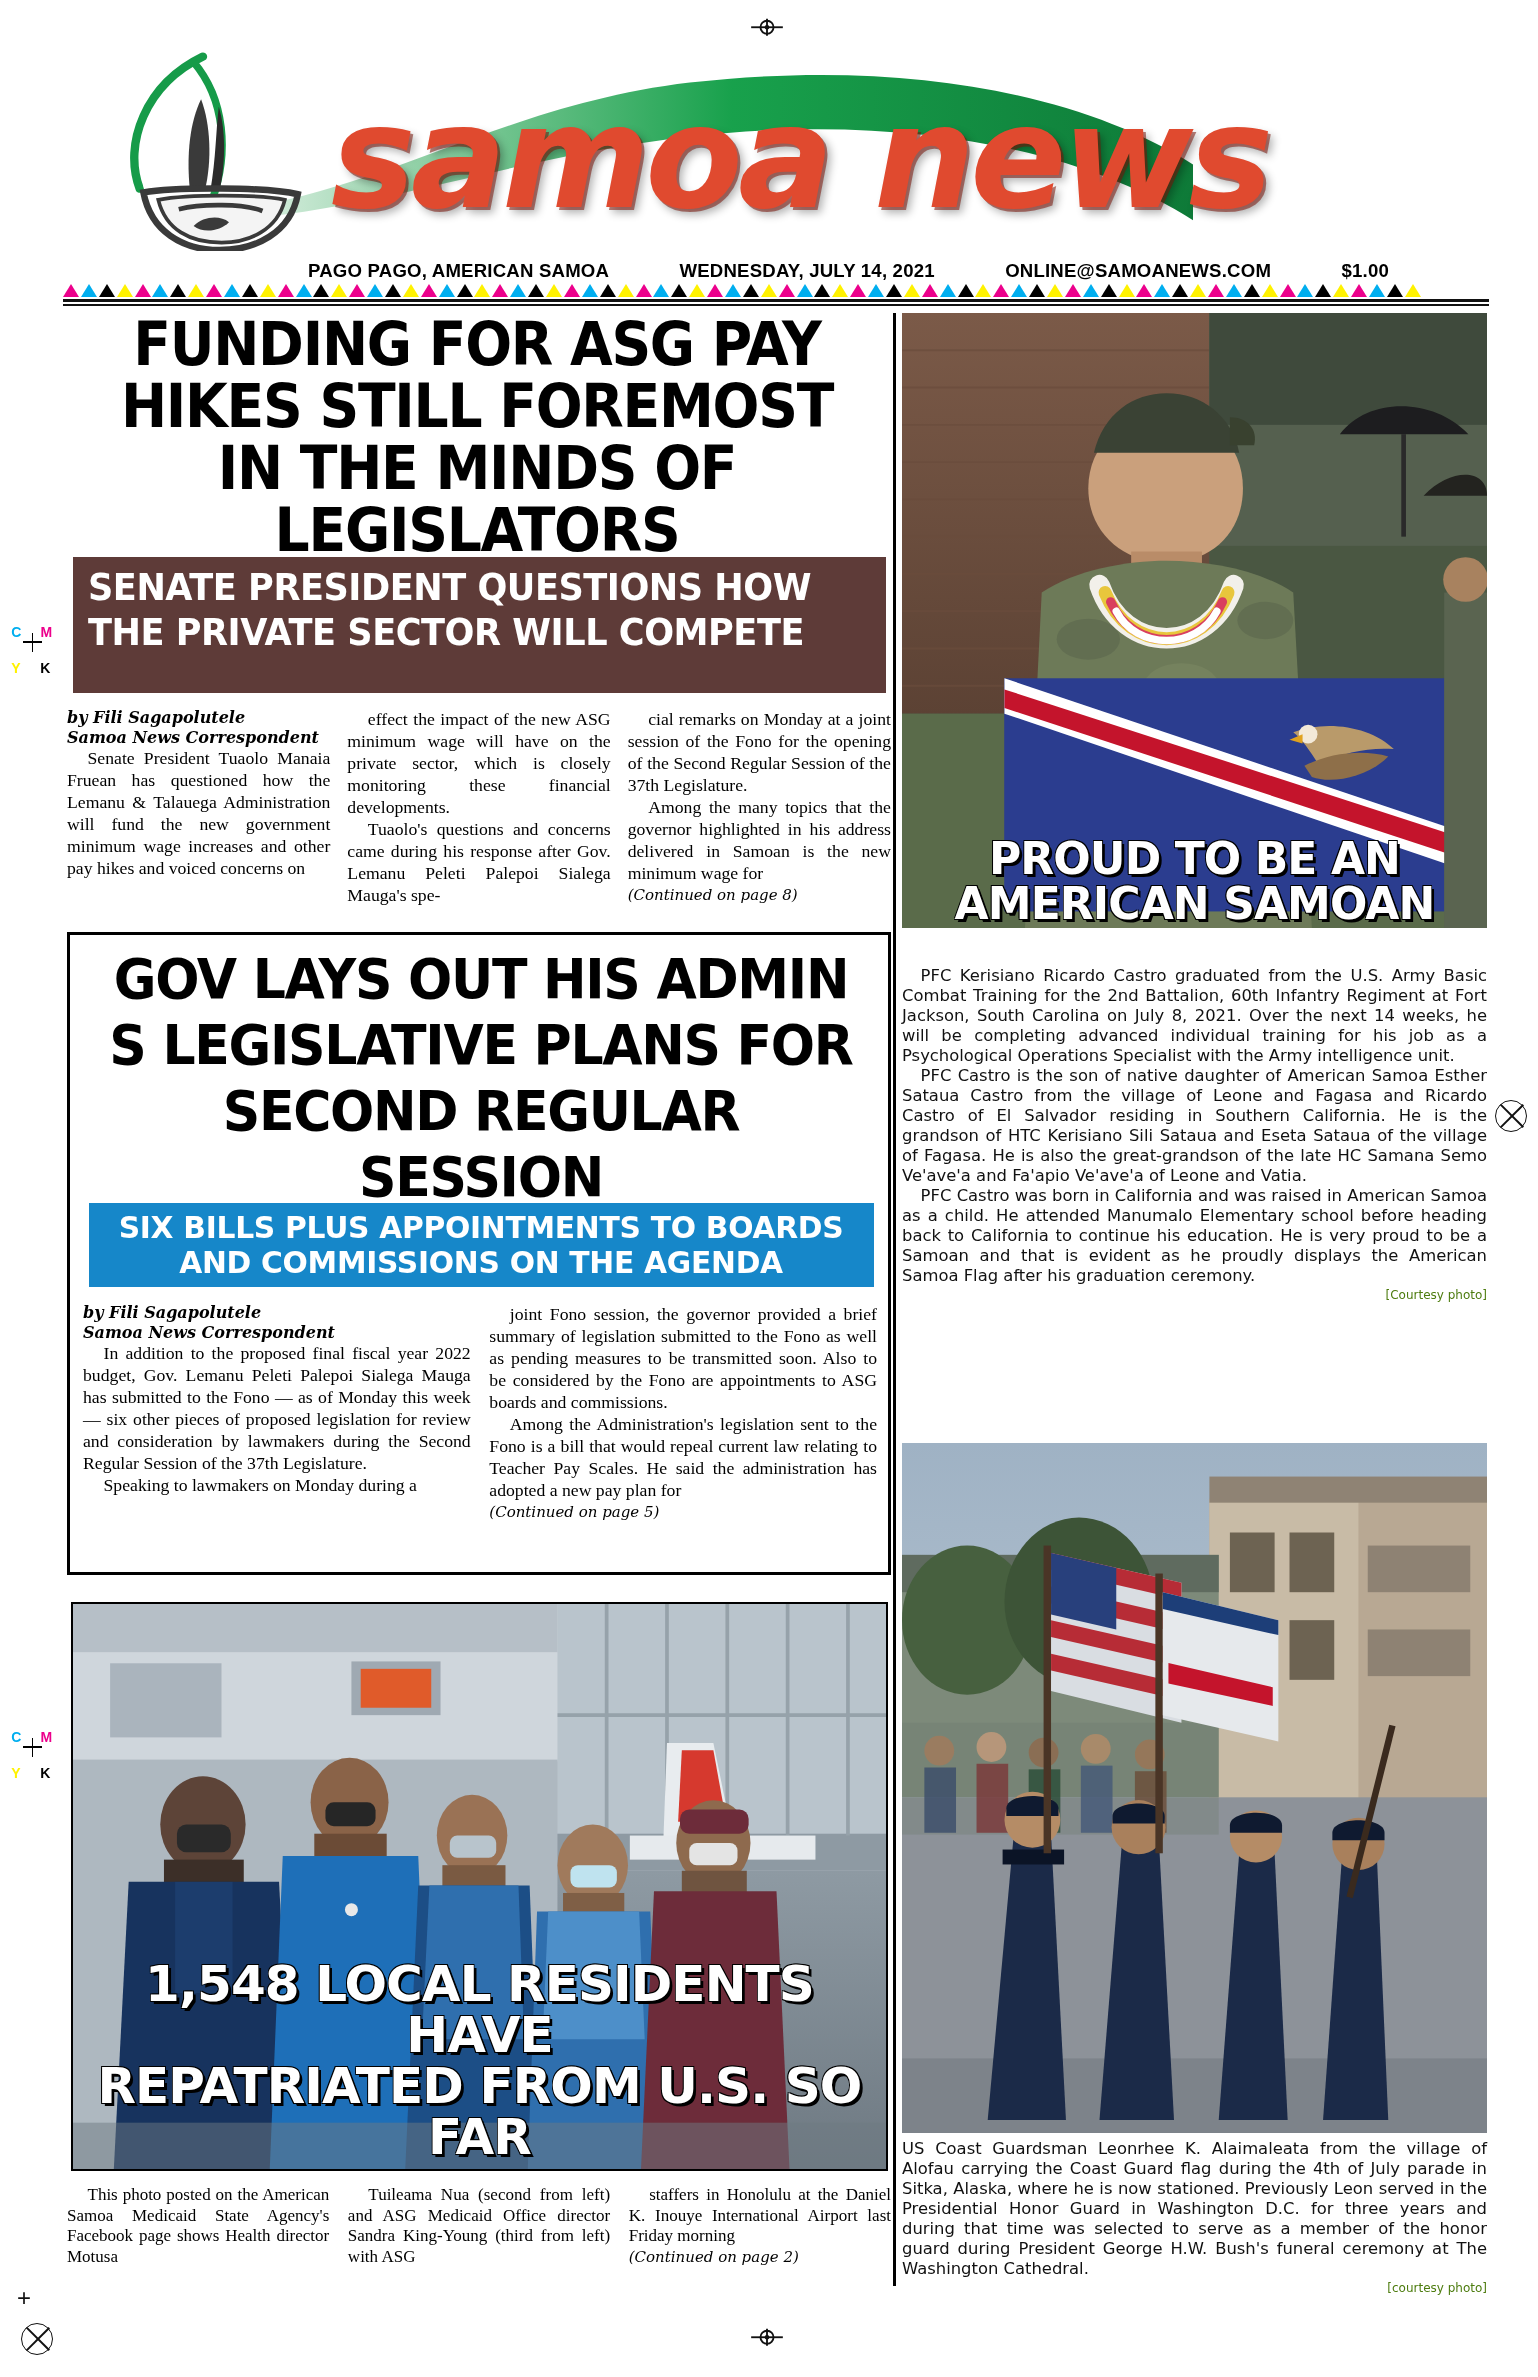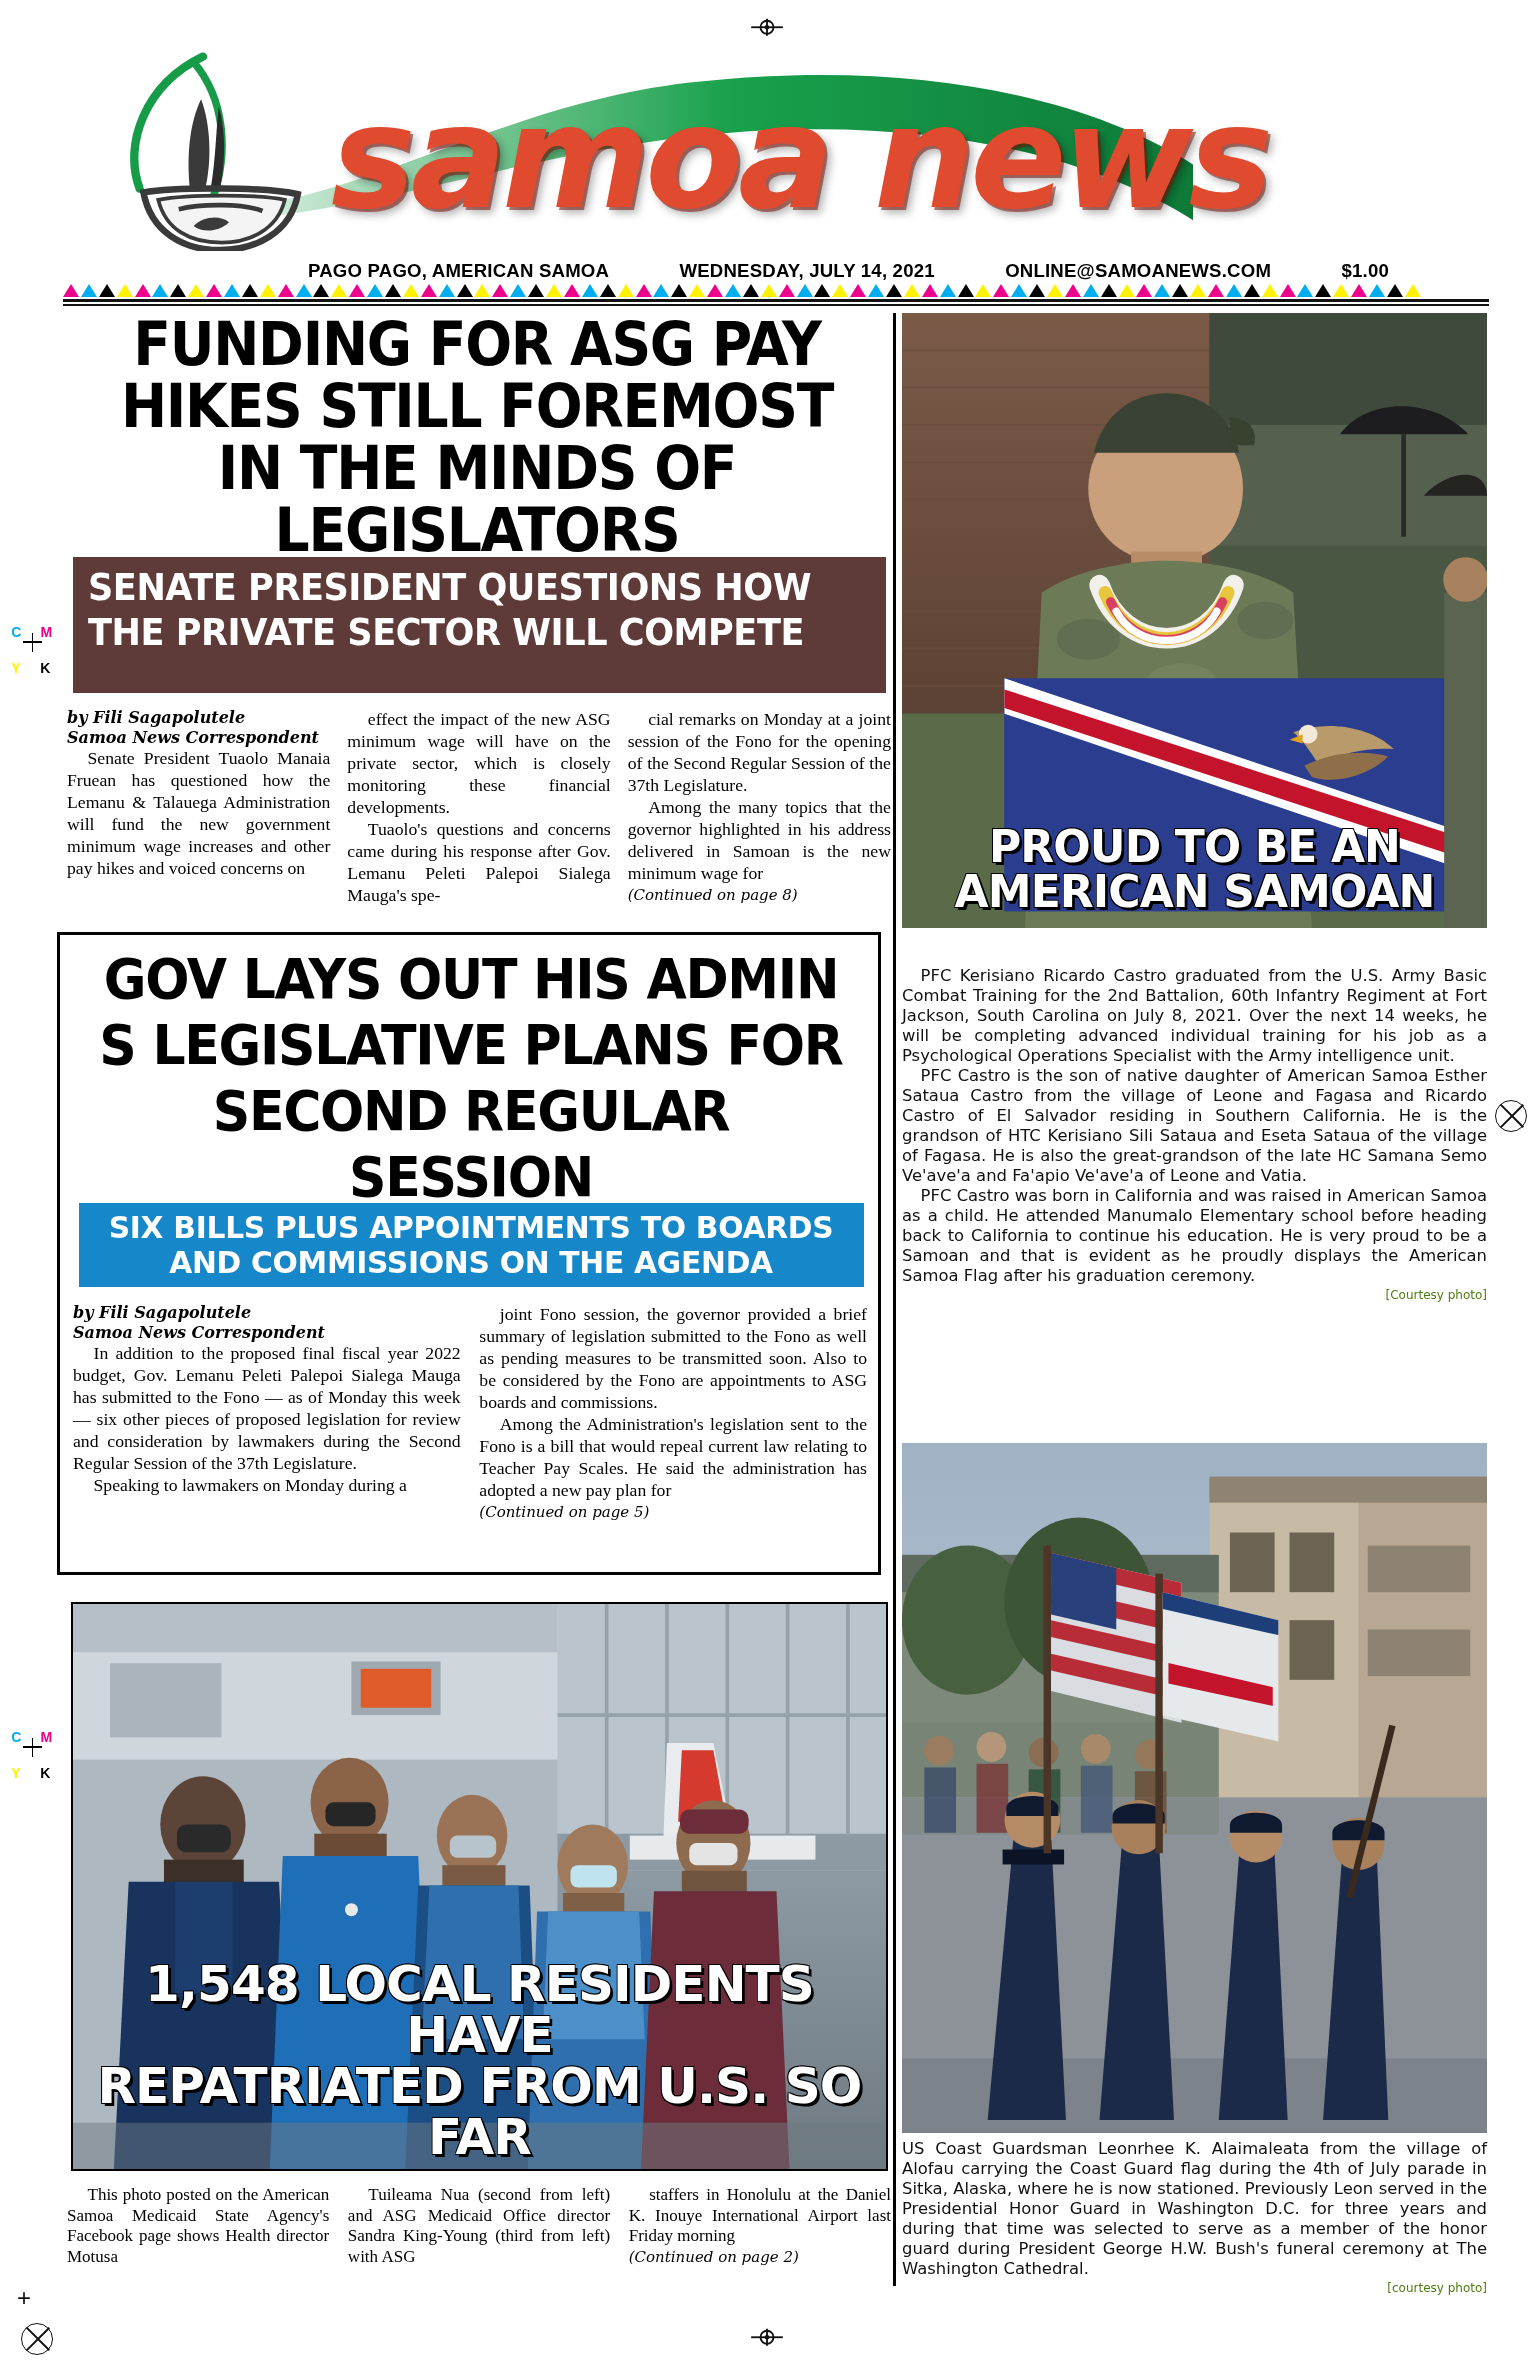--- a/index.html
+++ b/index.html
@@ -58,21 +58,21 @@
      color:#fff; letter-spacing:-0.5px; transform:scaleX(.95); transform-origin:left top; }
 
   .article1 { position:absolute; left:67px; top:708px; width:824px; height:214px;
      column-count:3; column-gap:17px; }
   .byline { font-family:"DejaVu Serif", serif; font-weight:700; font-style:italic; font-size:16px; line-height:19.6px; color:#000; }
   .bodytext { font-family:"Liberation Serif", serif; font-size:17.7px; line-height:22px; text-align:justify; color:#000; hyphens:auto; }
   .bodytext p { text-indent:20.5px; margin:0; }
   .cont { font-family:"DejaVu Serif", serif; font-style:italic; font-size:15px; text-indent:0 !important; margin-top:1.9px; }
 
   
-  .box2 { position:absolute; left:57px; top:932px; width:824px; height:643px; border:3.7px solid #000; }
+  .box2 { position:absolute; left:67px; top:932px; width:824px; height:643px; border:3.7px solid #000; }
   .head2 { position:absolute; left:9.3px; top:11.2px; width:804px;
      font-family:"DejaVu Sans", sans-serif; font-weight:700; font-size:56px; line-height:66px;
      letter-spacing:-1.4px; color:#000; text-align:center; transform:scaleX(.93); transform-origin:center top; }
   .blue-banner { position:absolute; left:18.6px; top:268px; width:785px; height:84px; background:#1687C9; }
   .blue-banner .bt { position:absolute; left:9.3px; top:6.5px; width:766px;
      font-family:"DejaVu Sans", sans-serif; font-weight:700; font-size:31px; line-height:35px;
      color:#fff; text-align:center; letter-spacing:-0.3px; transform:scaleX(.96); transform-origin:center top; }
   .article2 { position:absolute; left:13px; top:368px; width:794px; height:233px; column-count:2; column-gap:18.6px; }
 
   
@@ -424,21 +424,21 @@
 
         <path d="M420,450 C456,436 504,444 528,468 C500,466 470,472 448,486 C438,470 430,458 420,450 Z" fill="#b99a6a"></path>
         <path d="M432,486 C458,472 496,468 522,476 C500,498 462,506 440,498 Z" fill="#8e6f49"></path>
         <circle cx="436" cy="452" r="10" fill="#f3e9d8"></circle>
         <path d="M430,452 L416,458 L430,462 Z" fill="#e0a21f"></path>
       </g>
 
       <rect x="582" y="300" width="46" height="360" fill="#5a6450"></rect>
       <circle cx="605" cy="286" r="24" fill="#a8825f"></circle>
     </svg>
-    <div class="cap-overlay" style="font-size:44px; padding-bottom:13px;">
+    <div class="cap-overlay" style="font-size:44px; padding-bottom:1px;">
       <div>PROUD TO BE AN</div>
       <div>AMERICAN SAMOAN</div>
     </div>
   </div>
 
   <div style="position:absolute; left:902px; top:966px; width:585px;">
     <div class="sans-body">
       <p>PFC Kerisiano Ricardo Castro graduated from the U.S. Army Basic Combat Training for the 2nd Battalion, 60th Infantry Regiment at Fort Jackson, South Carolina on July 8, 2021. Over the next 14 weeks, he will be completing advanced individual training for his job as a Psychological Operations Specialist with the Army intelligence unit.</p>
       <p>PFC Castro is the son of native daughter of American Samoa Esther Sataua Castro from the village of Leone and Fagasa and Ricardo Castro of El Salvador residing in Southern California. He is the grandson of HTC Kerisiano Sili Sataua and Eseta Sataua of the village of Fagasa. He is also the great-grandson of the late HC Samana Semo Ve'ave'a and Fa'apio Ve'ave'a of Leone and Vatia.</p>
       <p>PFC Castro was born in California and was raised in American Samoa as a child. He attended Manumalo Elementary school before heading back to California to continue his education. He is very proud to be a Samoan and that is evident as he proudly displays the American Samoa Flag after his graduation ceremony.</p>

